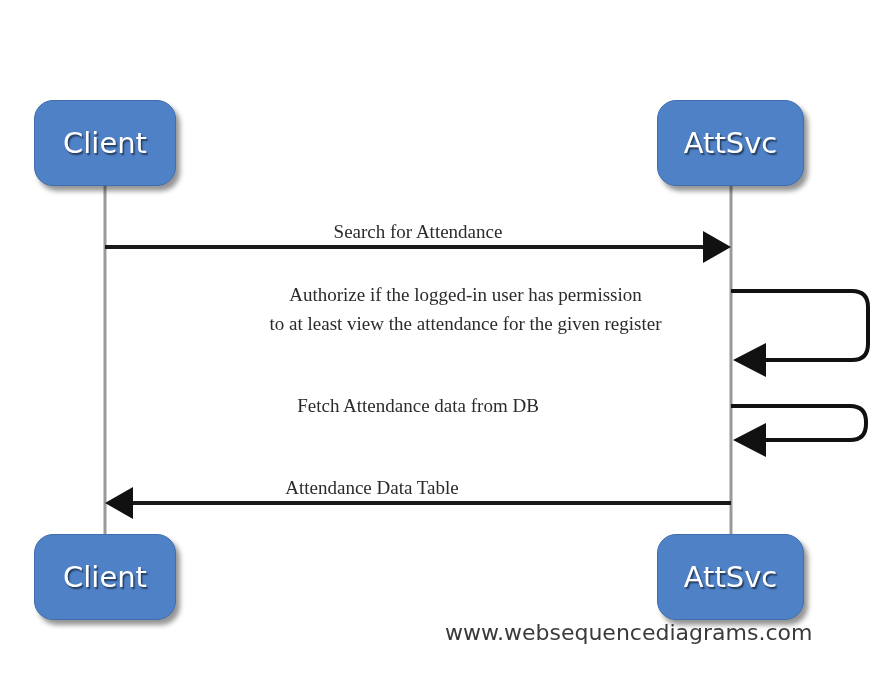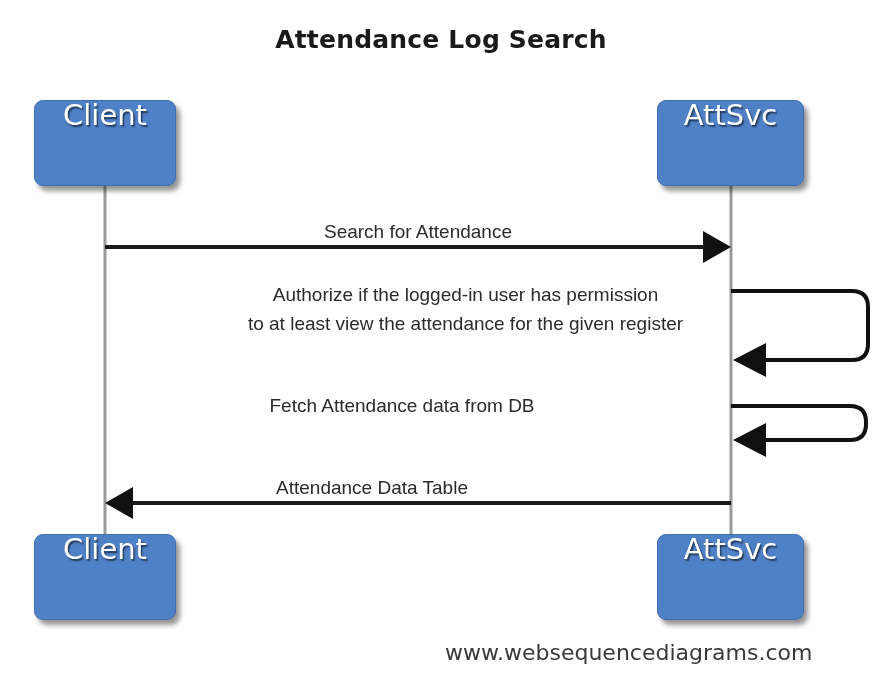--- a/index.html
+++ b/index.html
@@ -35,37 +35,37 @@
     font-size: 25px;
     font-weight: bold;
     color: #1a1a1a;
     letter-spacing: 0.2px;
   }
   .participant-box {
     position: absolute;
     box-sizing: border-box;
     background: #4f81c7;
     border: 1px solid #3f6dae;
-    border-radius: 9px;
+    border-radius: 19px;
     box-shadow: 4px 5px 5px rgba(0,0,0,0.42);
     display: flex;
-    align-items: flex-start;
+    align-items: center;
     justify-content: center;
   }
   .participant-label {
     font-family: "DejaVu Sans", sans-serif;
     font-size: 29px;
     color: #ffffff;
     text-shadow: 1.5px 1.5px 1.5px rgba(0,0,0,0.55);
     line-height: 1;
     white-space: nowrap;
   }
   .msg-label {
     position: absolute;
-    font-family: Liberation Sans, sans-serif;
+    font-family: Liberation Serif, serif;
     font-size: 19px;
     color: #2b2b2b;
     white-space: nowrap;
     text-align: center;
     line-height: 25px;
   }
   .msg-label.two-line {
     line-height: 29px;
   }
   .footer-note {
@@ -92,21 +92,20 @@
     stroke-width: 4;
     fill: none;
     stroke-linejoin: round;
   }
 </style>
 </head>
 <body>
 
 <div id="canvas">
 
-  <div class="diagram-title">Attendance Log Search</div>
 
   <svg id="diagram-svg" viewBox="0 0 882 684">
 
     <line class="lifeline" x1="105" y1="186" x2="105" y2="534"></line>
     <line class="lifeline" x1="731" y1="186" x2="731" y2="534"></line>
 
     <g>
       <line class="msg-line" x1="105" y1="247" x2="712" y2="247"></line>
       <polygon class="msg-arrowhead" points="731,247 703,231 703,263"></polygon>
     </g>
@@ -143,19 +142,19 @@
     <span class="participant-label">AttSvc</span>
   </div>
 
   <div class="msg-label" style="left:105px; top:219px; width:626px;">Search for Attendance</div>
 
   <div class="msg-label two-line" style="left:105px; top:280px; width:721px;">
     <div>Authorize if the logged-in user has permission</div>
     <div>to at least view the attendance for the given register</div>
   </div>
 
-  <div class="msg-label" style="left:89px; top:393px; width:626px;">Fetch Attendance data from DB</div>
+  <div class="msg-label" style="left:105px; top:393px; width:626px;">Fetch Attendance data from DB</div>
 
   <div class="msg-label" style="left:105px; top:475px; width:534px;">Attendance Data Table</div>
 
-  <div class="footer-note" style="left:445px; top:640px;">www.websequencediagrams.com</div>
+  <div class="footer-note" style="left:445px; top:620px;">www.websequencediagrams.com</div>
 
 </div>
 
 </body></html>

